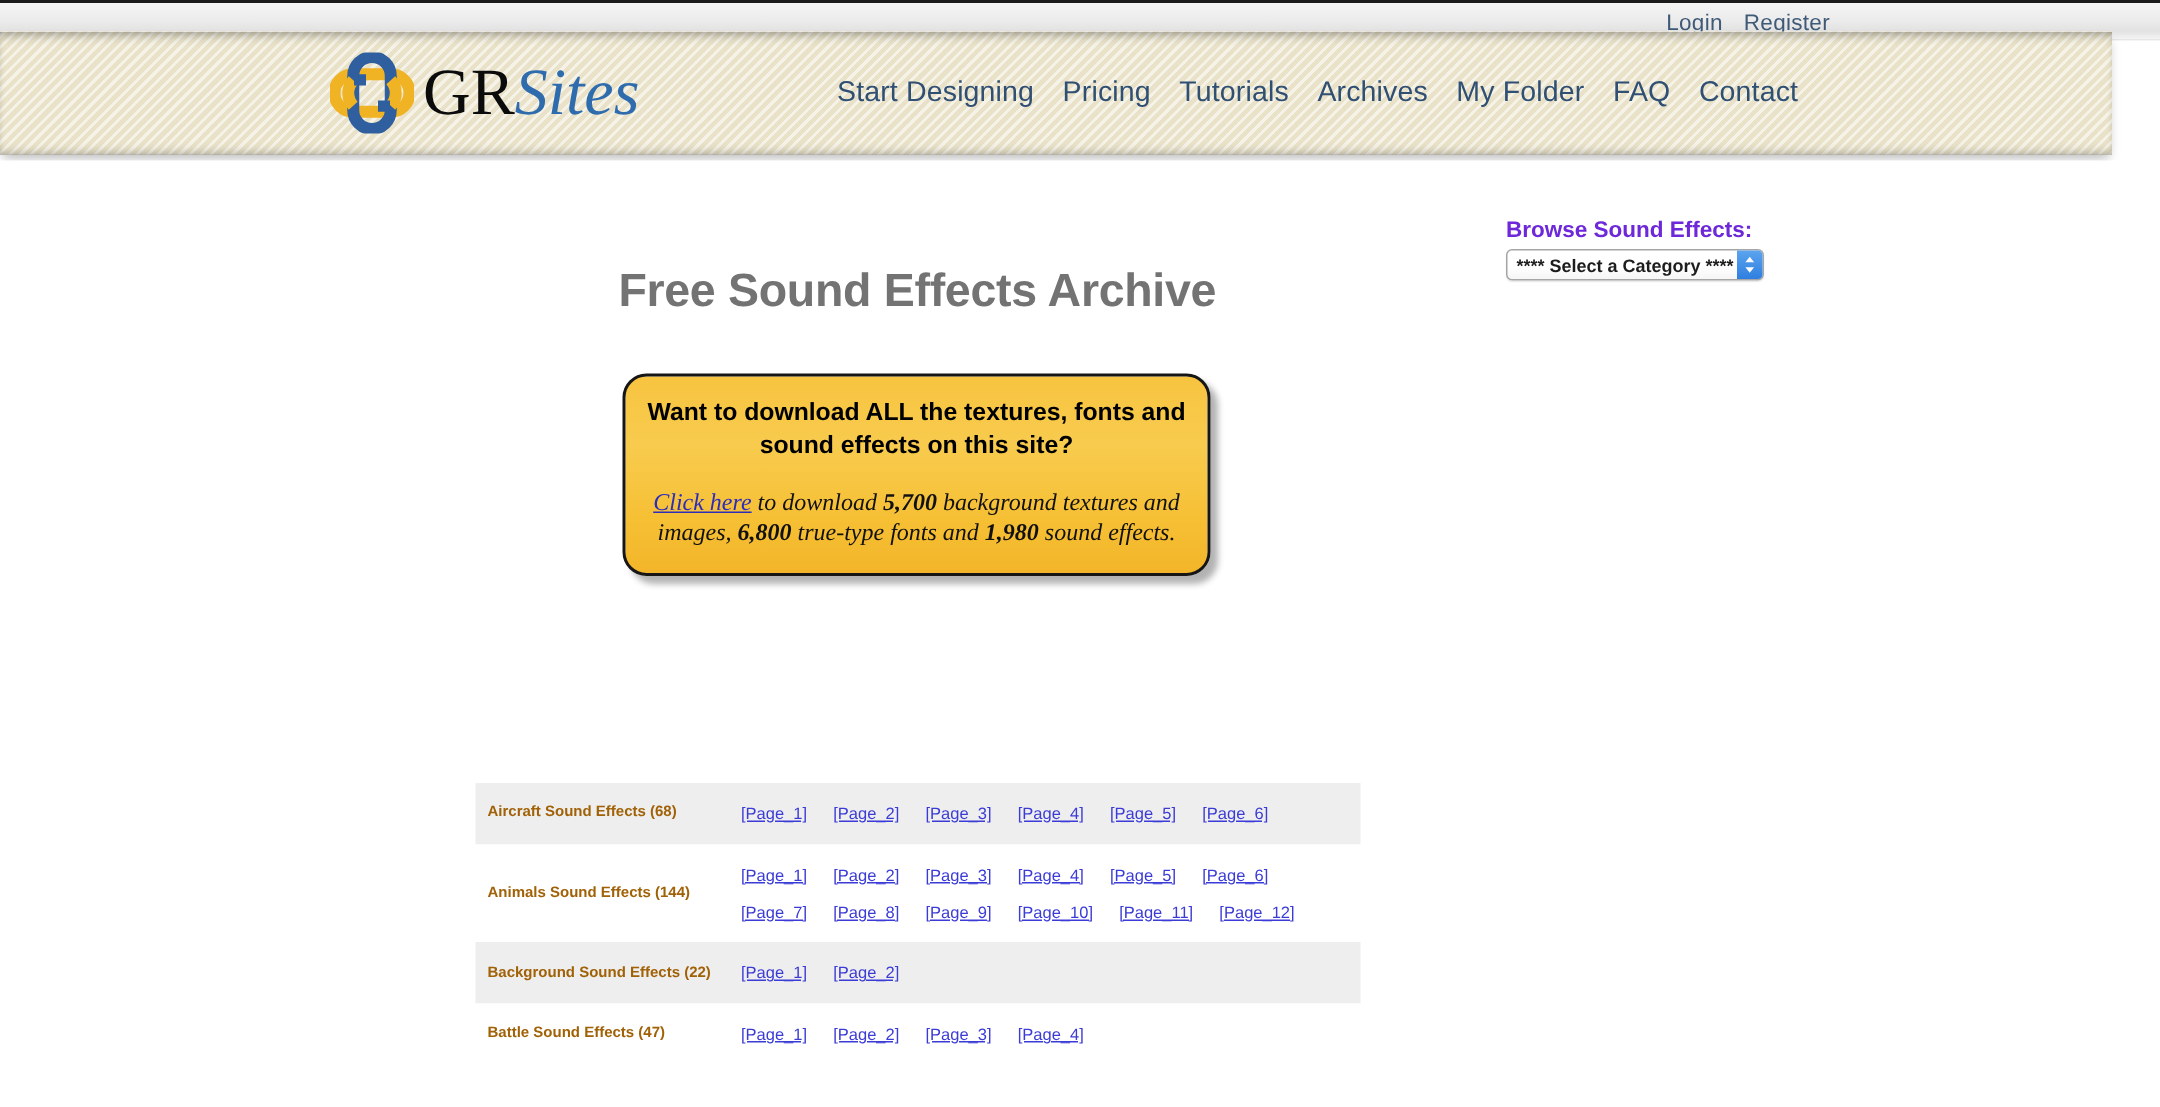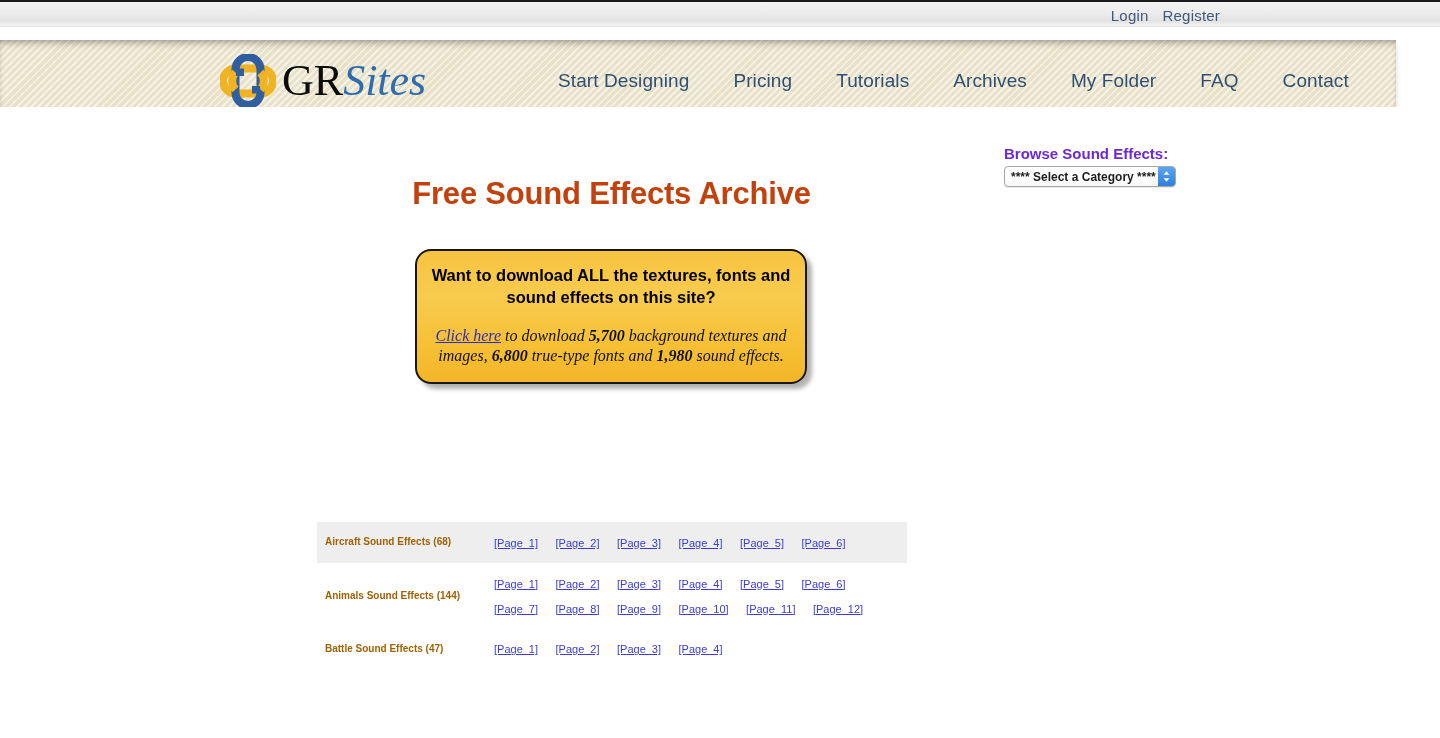--- a/index.html
+++ b/index.html
@@ -41,33 +41,34 @@
     font-size: 15px;
     letter-spacing: 0.2px;
     text-decoration: none;
     cursor: pointer;
     white-space: nowrap;
   }
 
   
   .header {
     position: absolute;
-    left: 0; top: 40px;
+    left: 0; top: 21px;
     width: 1396px;
     height: 82px;
     background-color: #e9e2c9;
     background-image: repeating-linear-gradient(
         -45deg,
         rgba(255,255,255,0.55) 0px,
         rgba(255,255,255,0.55) 2px,
         rgba(0,0,0,0.0) 2px,
         rgba(0,0,0,0.0) 5px);
     box-shadow: inset 0 6px 8px -5px rgba(0,0,0,0.45),
                 inset 0 -5px 7px -5px rgba(0,0,0,0.35),
                 0 4px 7px -2px rgba(0,0,0,0.28);
+    padding-left: 12px;
   }
   .header-content {
     position: absolute;
     left: 0; top: 0;
     width: 1440px; height: 82px;
   }
 
   
   .logo {
     position: absolute;
@@ -95,21 +96,21 @@
   .logo-sites { color: #2f6cad; font-style: italic; }
 
   
   .nav {
     position: absolute;
     left: 558px;
     top: 0;
     height: 82px;
     display: flex;
     align-items: center;
-    gap: 44px;
+    gap: 19px;
   }
   .nav-link {
     color: #2f4f73;
     font-family: "Liberation Sans Narrow", "Liberation Sans", sans-serif;
     font-size: 19px;
     text-decoration: none;
     white-space: nowrap;
     cursor: pointer;
     letter-spacing: 0.1px;
   }
@@ -125,21 +126,21 @@
   }
 
   .page-title {
     position: absolute;
     left: 0;
     top: 48px;
     width: 1223px;
     text-align: center;
     font-size: 31px;
     font-weight: bold;
-    color: #c2410c;
+    color: #737373;
     letter-spacing: -0.2px;
   }
 
   
   .browse {
     position: absolute;
     left: 1004px;
     top: 38px;
     width: 260px;
   }
@@ -332,20 +333,24 @@
   <table class="cat-table">
     <tbody>
         <tr class="odd">
           <td class="cat-name">Aircraft Sound Effects (68)</td>
           <td class="cat-links"><a class="page-link">[Page_1]</a> <a class="page-link">[Page_2]</a> <a class="page-link">[Page_3]</a> <a class="page-link">[Page_4]</a> <a class="page-link">[Page_5]</a> <a class="page-link">[Page_6]</a> </td>
         </tr>
         <tr class="even">
           <td class="cat-name">Animals Sound Effects (144)</td>
           <td class="cat-links"><a class="page-link">[Page_1]</a> <a class="page-link">[Page_2]</a> <a class="page-link">[Page_3]</a> <a class="page-link">[Page_4]</a> <a class="page-link">[Page_5]</a> <a class="page-link">[Page_6]</a> <a class="page-link">[Page_7]</a> <a class="page-link">[Page_8]</a> <a class="page-link">[Page_9]</a> <a class="page-link">[Page_10]</a> <a class="page-link">[Page_11]</a> <a class="page-link">[Page_12]</a> </td>
         </tr>
+        <tr class="odd">
+          <td class="cat-name">Background Sound Effects (22)</td>
+          <td class="cat-links"><a class="page-link">[Page_1]</a> <a class="page-link">[Page_2]</a> </td>
+        </tr>
         <tr class="even">
           <td class="cat-name">Battle Sound Effects (47)</td>
           <td class="cat-links"><a class="page-link">[Page_1]</a> <a class="page-link">[Page_2]</a> <a class="page-link">[Page_3]</a> <a class="page-link">[Page_4]</a> </td>
         </tr>
       </tbody>
   </table>
 
 </div>
 
 </body></html>

